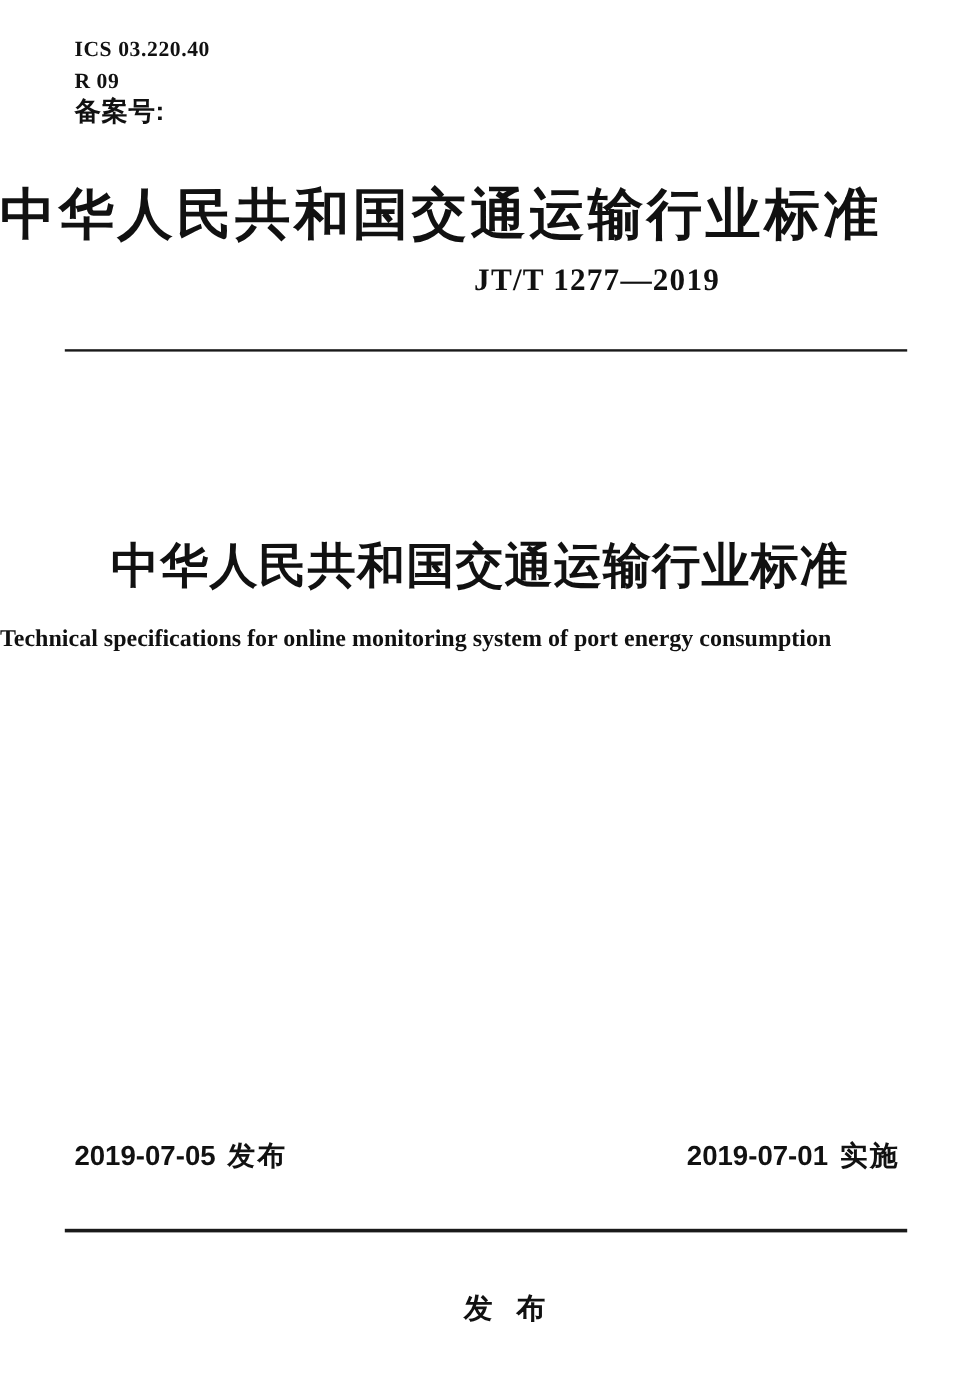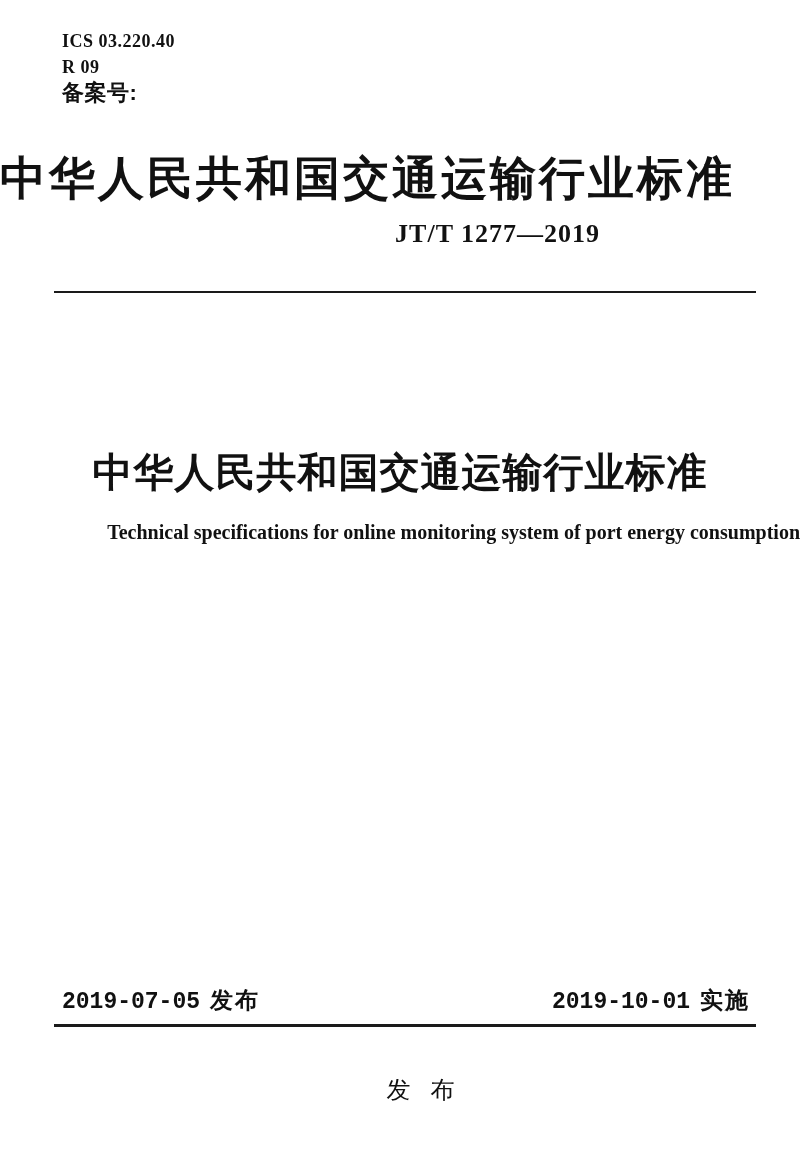--- a/index.html
+++ b/index.html
@@ -92,38 +92,38 @@
     font-size: 40px;
     line-height: 52px;
     letter-spacing: 1px;
     white-space: nowrap;
   }
   .title-en {
     position: absolute;
     top: 517px;
     left: 0;
     width: 800px;
-    text-align: right;
+    text-align: left;
     font-family: "Liberation Serif", serif;
     font-weight: bold;
     font-size: 20px;
     line-height: 30px;
     white-space: nowrap;
   }
 
   
   .dates-row {
     position: absolute;
-    top: 985px;
+    top: 948px;
     left: 62px;
     width: 688px;
     display: flex;
     justify-content: space-between;
     align-items: baseline;
-    font-family: Liberation Mono, monospace;
+    font-family: Liberation Sans, sans-serif;
     font-weight: bold;
     font-size: 23px;
     white-space: nowrap;
   }
   .date-item .date-label { margin-left: 10px; letter-spacing: 2px; }
 
   
   .footer-row {
     position: absolute;
     top: 1074px;
@@ -137,21 +137,21 @@
   }
   .publisher {
     font-family: "Liberation Serif", serif;
     font-weight: bold;
     font-size: 39px;
     letter-spacing: 1px;
   }
   .publish-label {
     margin-left: 24px;
     font-family: "Liberation Serif", serif;
-    font-weight: normal;
+    font-weight: bold;
     font-size: 24px;
     letter-spacing: 7px;
   }
 </style>
 </head>
 <body>
 
 <div class="page">
 
   <div class="meta-block">
@@ -169,21 +169,21 @@
 
   <div class="title-zh">中华人民共和国交通运输行业标准</div>
 
   <div class="title-en">Technical specifications for online monitoring system of port energy consumption</div>
 
   <div class="dates-row">
     <div class="date-item">
       <span>2019-07-05</span><span class="date-label">发布</span>
     </div>
     <div class="date-item">
-      <span>2019-10-01</span><span class="date-label">实施</span>
+      <span>2019-07-01</span><span class="date-label">实施</span>
     </div>
   </div>
 
   <div class="rule rule-bottom"></div>
 
   <div class="footer-row">
     <span class="publish-label">发 布</span>
   </div>
 
 </div>

